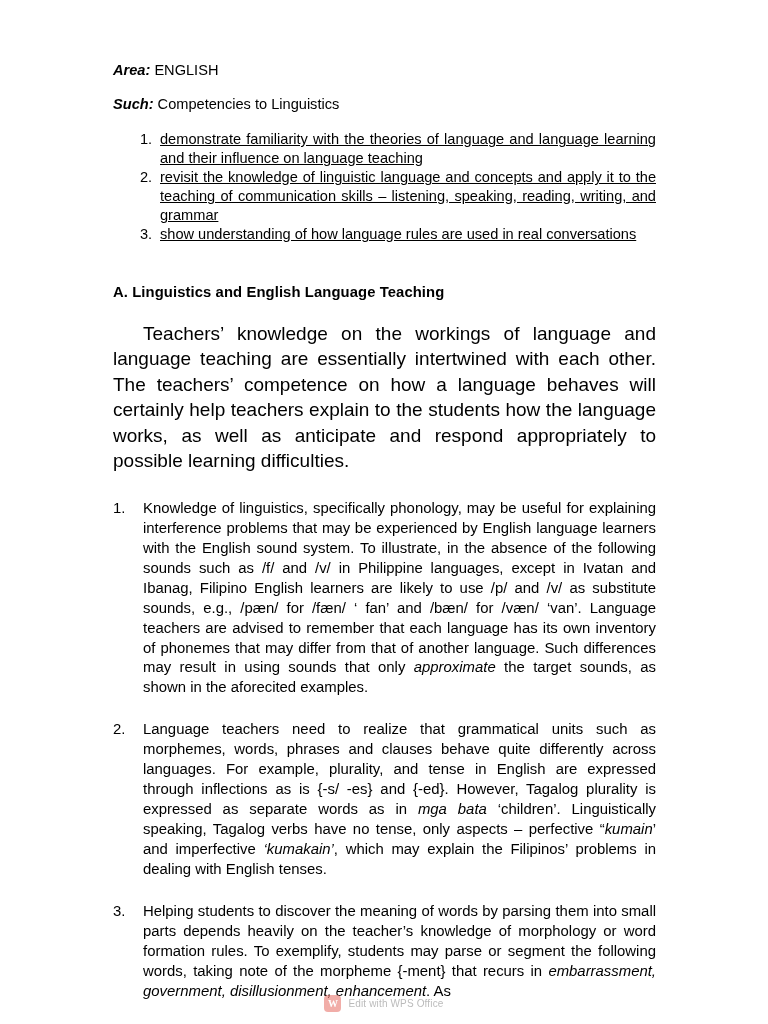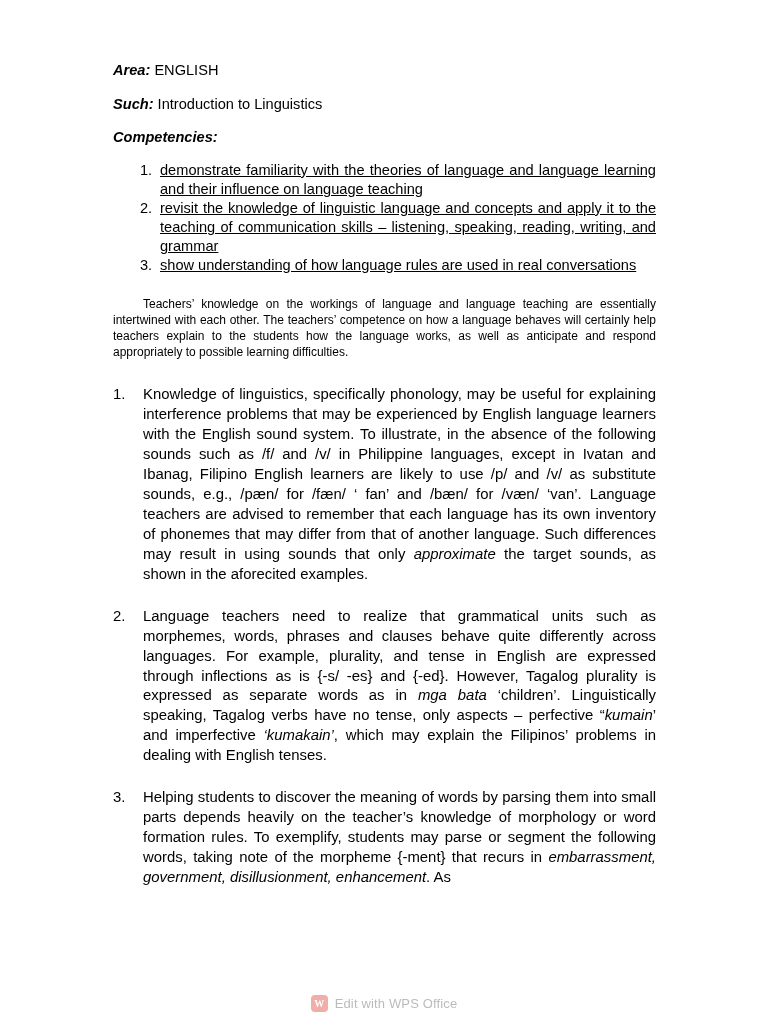--- a/index.html
+++ b/index.html
@@ -83,21 +83,21 @@
   .section-heading {
     font-size: 14.8px;
     font-weight: bold;
     margin-top: 40px;
     margin-bottom: 0px;
     letter-spacing: 0.1px;
   }
 
   
   .intro-para {
-    font-size: 12px;
+    font-size: 19px;
     line-height: 1.34;
     text-align: justify;
     text-justify: inter-word;
     margin-top: 21px;
     text-indent: 30px;
     width: 543px;
   }
 
   
   .main-list {
@@ -157,61 +157,59 @@
     flex: 0 0 auto;
   }
   .wps-icon span {
     color: #ffffff;
     font-size: 10px;
     font-weight: bold;
     line-height: 1;
     font-family: "Liberation Serif", serif;
   }
   .wps-text {
-    font-size: 13px;
+    font-size: 10px;
     color: #8a8a8a;
     letter-spacing: 0.15px;
     white-space: nowrap;
   }
 </style>
 </head>
 <body>
 
 <div class="page">
   <div class="content">
 
     <div class="meta-line">
       <span class="meta-label">Area:</span>
       <span class="meta-value">ENGLISH</span>
     </div>
 
     <div class="meta-line">
       <span class="meta-label">Such:</span>
-      <span class="meta-value">Introduction to Linguistics</span>
+      <span class="meta-value">Competencies to Linguistics</span>
     </div>
 
-    <div class="meta-line solo">
-      <span class="meta-label">Competencies:</span>
-    </div>
 
     <ul class="competencies">
       <li>
         <span class="num">1.</span>
         <span class="comp-text">         demonstrate familiarity with the theories of language and language learning and their influence on language teaching</span>
       </li>
       <li>
         <span class="num">2.</span>
         <span class="comp-text">revisit the knowledge of linguistic language and concepts and apply it to the teaching of  communication skills – listening, speaking, reading, writing, and grammar</span>
       </li>
       <li>
         <span class="num">3.</span>
         <span class="comp-text">show understanding of how language rules are used in real conversations</span>
       </li>
     </ul>
 
+    <div class="section-heading">A.  Linguistics and English Language Teaching</div>
 
     <p class="intro-para">Teachers’ knowledge on the workings of language and language teaching are essentially intertwined with each other. The teachers’ competence on how a language behaves will certainly help teachers explain to the students how the language works, as well as anticipate and respond appropriately to possible learning difficulties.</p>
 
     <ul class="main-list">
       <li>
         <span class="num">1.</span>
         <span class="body"><span>Knowledge of linguistics, specifically phonology, may be useful for explaining interference problems that may be experienced by English language learners with the English sound system. To illustrate, in the absence of the following sounds such as /f/ and /v/ in Philippine languages, except in Ivatan and  Ibanag, Filipino English learners are likely to use   /p/ and /v/ as substitute sounds, e.g.,  /pæn/ for /fæn/ ‘ fan’ and /bæn/ for /væn/ ‘van’. Language teachers are advised to remember that each language has its own inventory of phonemes that may differ from that of another language. Such differences may result in using sounds that only </span><span class="ital">approximate</span><span> the target sounds, as shown in the aforecited examples.</span></span>
       </li>
       <li>
         <span class="num">2.</span>

